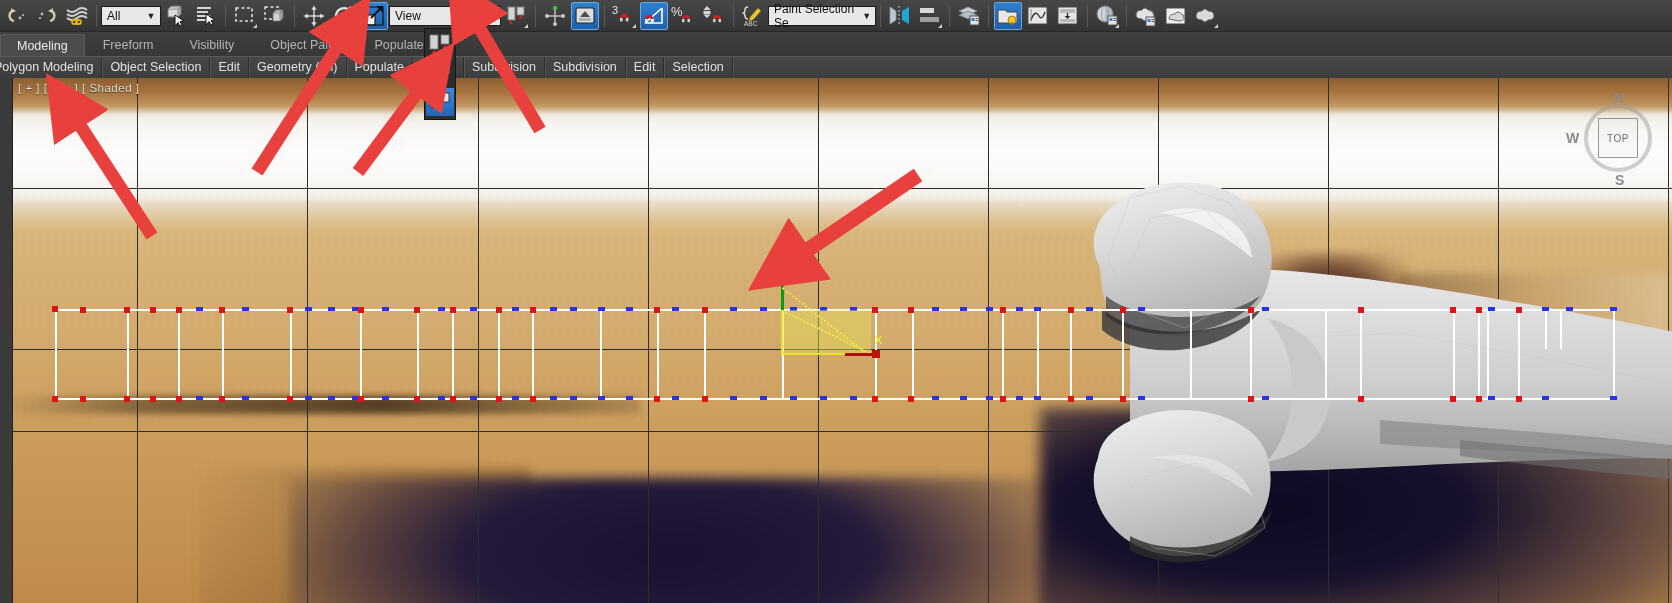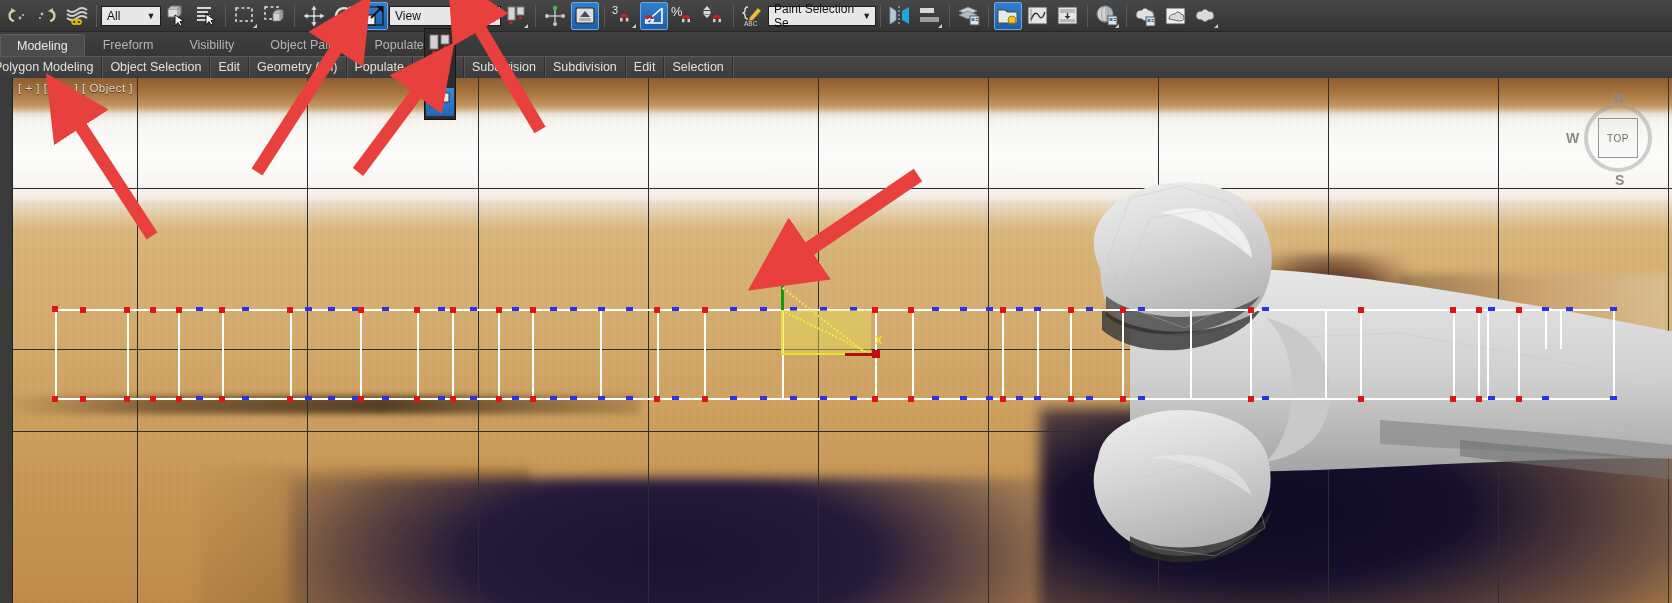--- a/index.html
+++ b/index.html
@@ -737,21 +737,21 @@
 
       <div class="gz-plane" style="left:781px;top:232px;width:90px;height:45px"></div>
       <div class="gz-hyp" style="left:783px;top:209px;width:103px;transform:rotate(38deg)"></div>
       <div class="gz-hyp" style="left:783px;top:232px;width:101px;transform:rotate(26deg)"></div>
 
       <div class="gz-x" style="left:845px;top:275px;width:32px"></div>
       <div class="gz-handle xend" style="left:872px;top:272px"></div>
       <span class="gz-label" style="left:875px;top:256px">X</span>
     </div>
 
-    <div class="vp-label">[ + ] [ Top ] [ Object ]</div>
+    <div class="vp-label">[ + ] [ Top ] [ Shaded ]</div>
 
     <div class="vp-leftbar"></div>
 
     <div class="viewcube">
       <div class="vc-ring"></div>
       <div class="vc-face">TOP</div>
       <div class="vc-n">N</div>
       <div class="vc-s">S</div>
       <div class="vc-w">W</div>
     </div>

